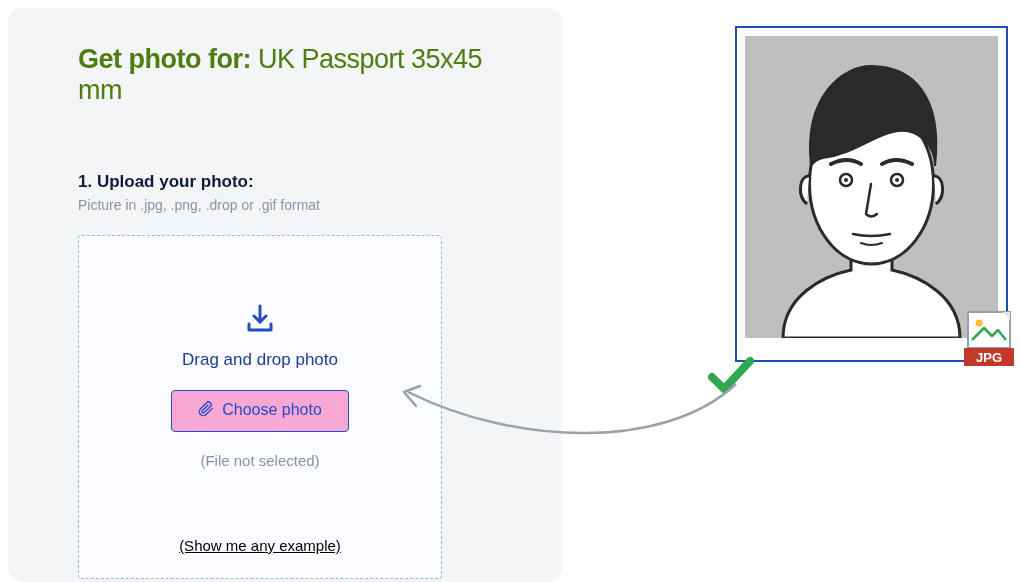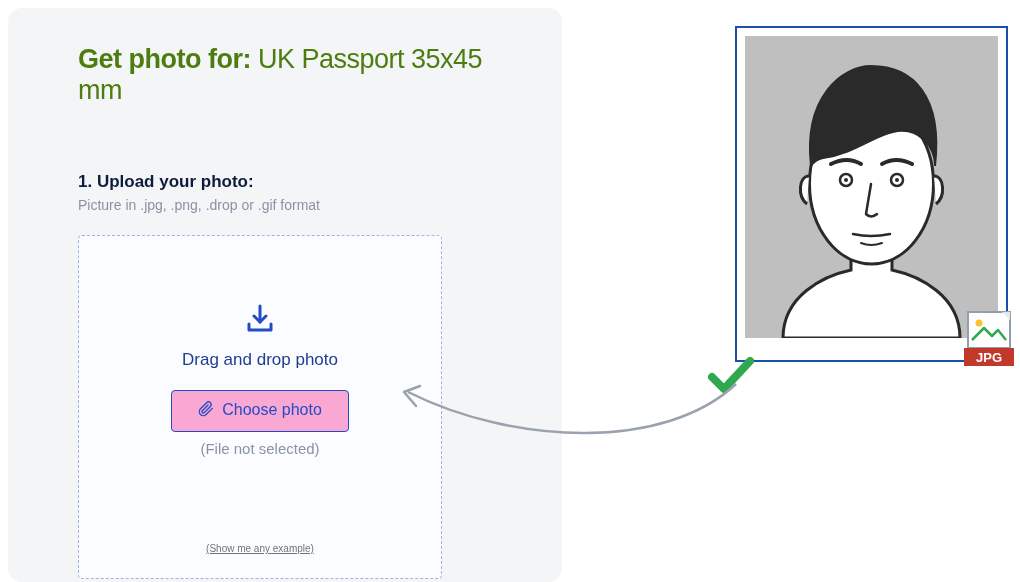--- a/index.html
+++ b/index.html
@@ -72,29 +72,29 @@
     color: #224bc5;
     font-size: 16px;
     font-weight: 500;
     padding: 10px 26px;
     border-radius: 4px;
     cursor: pointer;
     display: inline-flex;
     gap: 8px;
   }
   .file-status {
-    margin-top: 8px;
+    margin-top: 20px;
     font-size: 15px;
     color: #8a93a6;
   }
   .example-link {
     position: absolute;
     bottom: 24px;
-    font-size: 10px;
-    color: #737373;
+    font-size: 15px;
+    color: #000000;
     text-decoration: underline;
     cursor: pointer;
   }
   .optional-row {
     margin-top: 20px;
     display: flex;
     align-items: center;
     gap: 8px;
     font-size: 17px;
     font-weight: 700;

